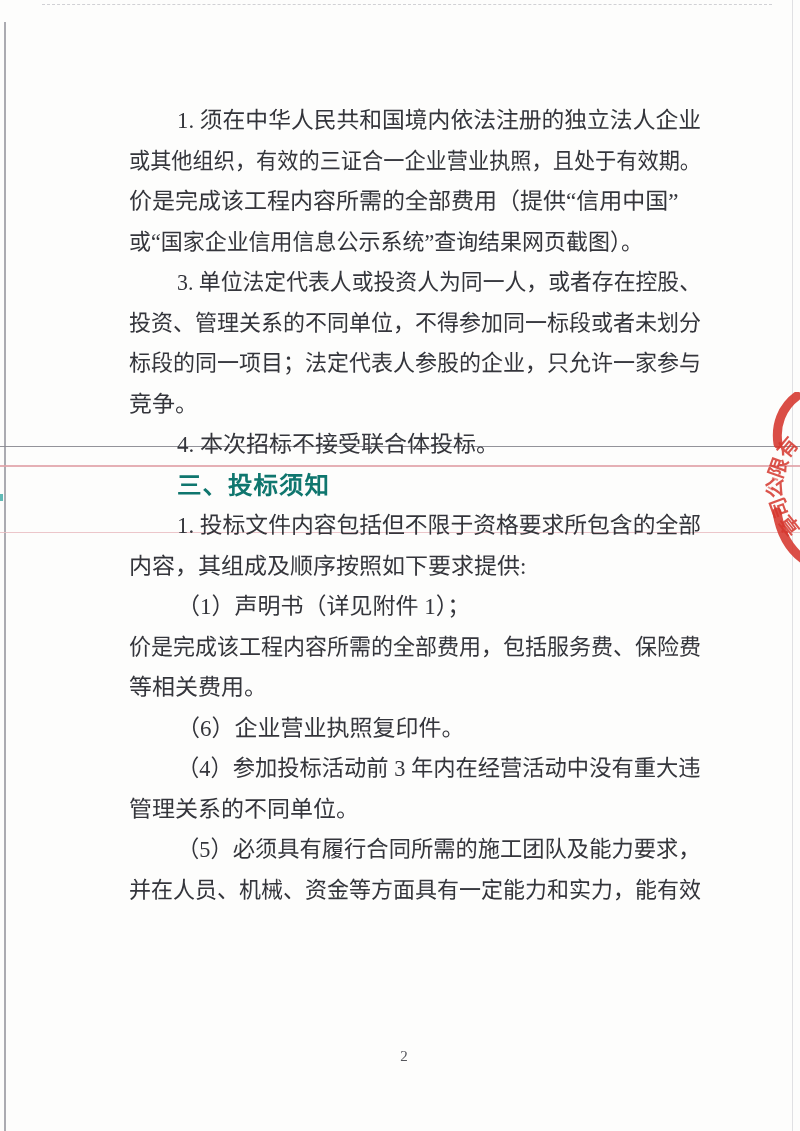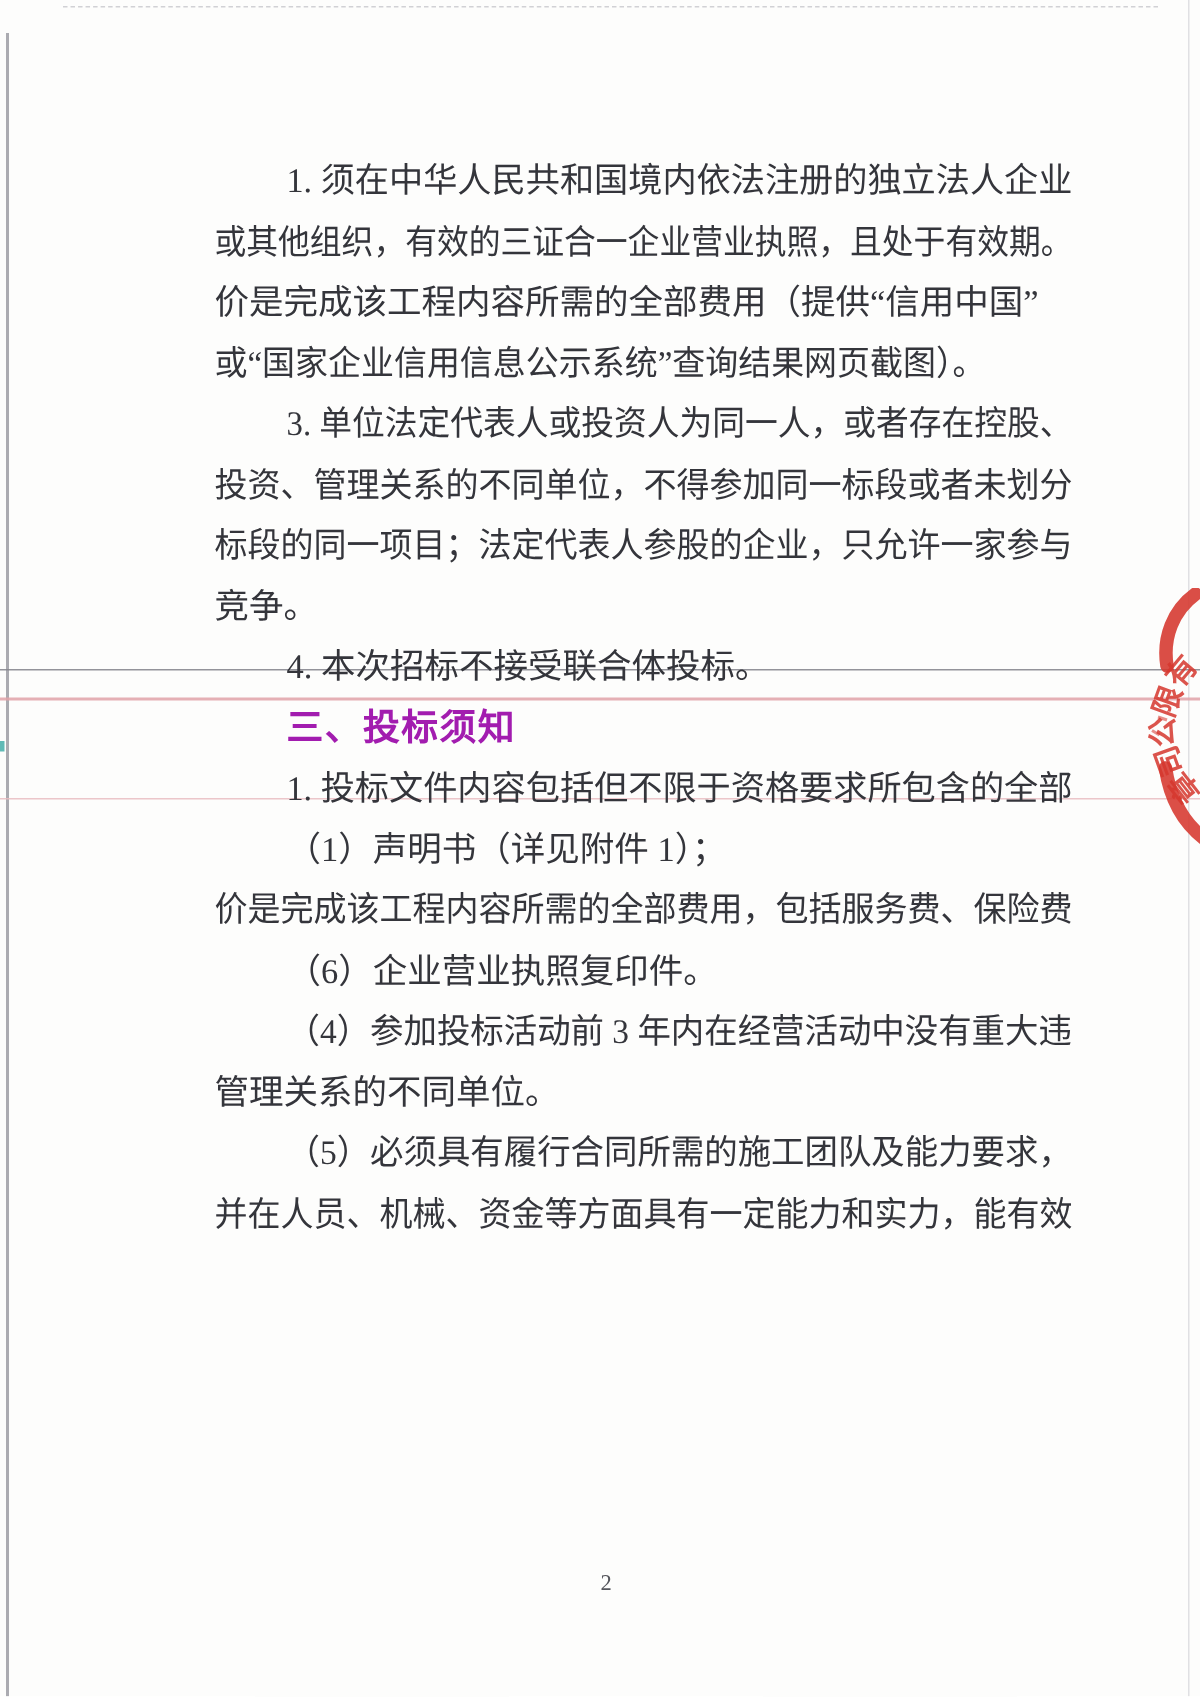--- a/index.html
+++ b/index.html
@@ -13,30 +13,30 @@
   .art { position:absolute; pointer-events:none; }
   .art-top    { left:42px; top:4px;  width:730px; height:0; border-top:1px dashed #c3c3c8; opacity:.75; }
   .art-left   { left:4px;  top:22px; width:2px;  height:1109px; background:#96969e; opacity:.8; }
   .art-right  { left:792px;top:0;    width:1px;  height:1131px; background:#c9c9ce; opacity:.55; }
   .art-h1     { left:0; top:446px; width:800px; height:1px; background:#87878f; opacity:.9; }
   .art-h2     { left:0; top:465px; width:800px; height:2px; background:#e0a2a8; opacity:.85; }
   .art-h3     { left:0; top:532px; width:800px; height:1px; background:#e9bcc1; opacity:.85; }
   .art-teal   { left:0; top:494px; width:3px;  height:7px; background:#3aa9a4; opacity:.8; }
 
   
-  .content { position:absolute; left:129px; top:101px; width:572px;margin-left:14px; }
+  .content { position:absolute; left:129px; top:101px; width:572px; }
   .line {
     height:40.5px; line-height:40.5px; font-size:23px;
     white-space:nowrap; overflow:visible;
   }
   .line.indent { padding-left:48px; }
   .ltxt { display:inline-block; white-space:pre; transform-origin:0 60%; }
   .line.heading .ltxt {
     font-family:"Liberation Sans","DejaVu Sans",sans-serif;
-    font-weight:700; font-size:24.5px; letter-spacing:1px; color:#a21caf;
+    font-weight:700; font-size:24.5px; letter-spacing:1px; color:#0f766e;
   }
 
   .page-number {
     position:absolute; left:0; top:1048px; width:808px; text-align:center;
     font-size:15px; color:#55565c;
   }
 
   
   .stamp { position:absolute; right:0; top:392px; width:48px; height:176px; overflow:hidden; }
   .stamp svg { display:block; }
@@ -59,22 +59,24 @@
       <div class="line"><span class="ltxt" style="transform: scaleX(0.9211);">或其他组织，有效的三证合一企业营业执照，且处于有效期。</span></div>
       <div class="line"><span class="ltxt">价是完成该工程内容所需的全部费用（提供“信用中国”</span></div>
       <div class="line"><span class="ltxt" style="transform: scaleX(0.9554);">或“国家企业信用信息公示系统”查询结果网页截图）。</span></div>
       <div class="line indent"><span class="ltxt" style="transform: scaleX(0.9493);">3. 单位法定代表人或投资人为同一人，或者存在控股、</span></div>
       <div class="line"><span class="ltxt" style="transform: scaleX(0.9565);">投资、管理关系的不同单位，不得参加同一标段或者未划分</span></div>
       <div class="line"><span class="ltxt" style="transform: scaleX(0.9565);">标段的同一项目；法定代表人参股的企业，只允许一家参与</span></div>
       <div class="line"><span class="ltxt">竞争。</span></div>
       <div class="line indent"><span class="ltxt">4. 本次招标不接受联合体投标。</span></div>
       <div class="line indent heading"><span class="ltxt">三、投标须知</span></div>
       <div class="line indent"><span class="ltxt" style="transform: scaleX(0.9905);">1. 投标文件内容包括但不限于资格要求所包含的全部</span></div>
+      <div class="line"><span class="ltxt">内容，其组成及顺序按照如下要求提供:</span></div>
       <div class="line indent"><span class="ltxt">（1）声明书（详见附件 1）；</span></div>
       <div class="line"><span class="ltxt" style="transform: scaleX(0.9565);">价是完成该工程内容所需的全部费用，包括服务费、保险费</span></div>
+      <div class="line"><span class="ltxt">等相关费用。</span></div>
       <div class="line indent"><span class="ltxt">（6）企业营业执照复印件。</span></div>
       <div class="line indent"><span class="ltxt" style="transform: scaleX(0.9686);">（4）参加投标活动前 3 年内在经营活动中没有重大违</span></div>
       <div class="line"><span class="ltxt">管理关系的不同单位。</span></div>
       <div class="line indent"><span class="ltxt" style="transform: scaleX(0.9686);">（5）必须具有履行合同所需的施工团队及能力要求，</span></div>
       <div class="line"><span class="ltxt" style="transform: scaleX(0.9565);">并在人员、机械、资金等方面具有一定能力和实力，能有效</span></div>
     </div>
 
   <div class="stamp">
     <svg width="48" height="176" viewBox="0 0 48 176" xmlns="http://www.w3.org/2000/svg">
       <g stroke="#d6372e" fill="none" stroke-linecap="round" opacity="0.88">

